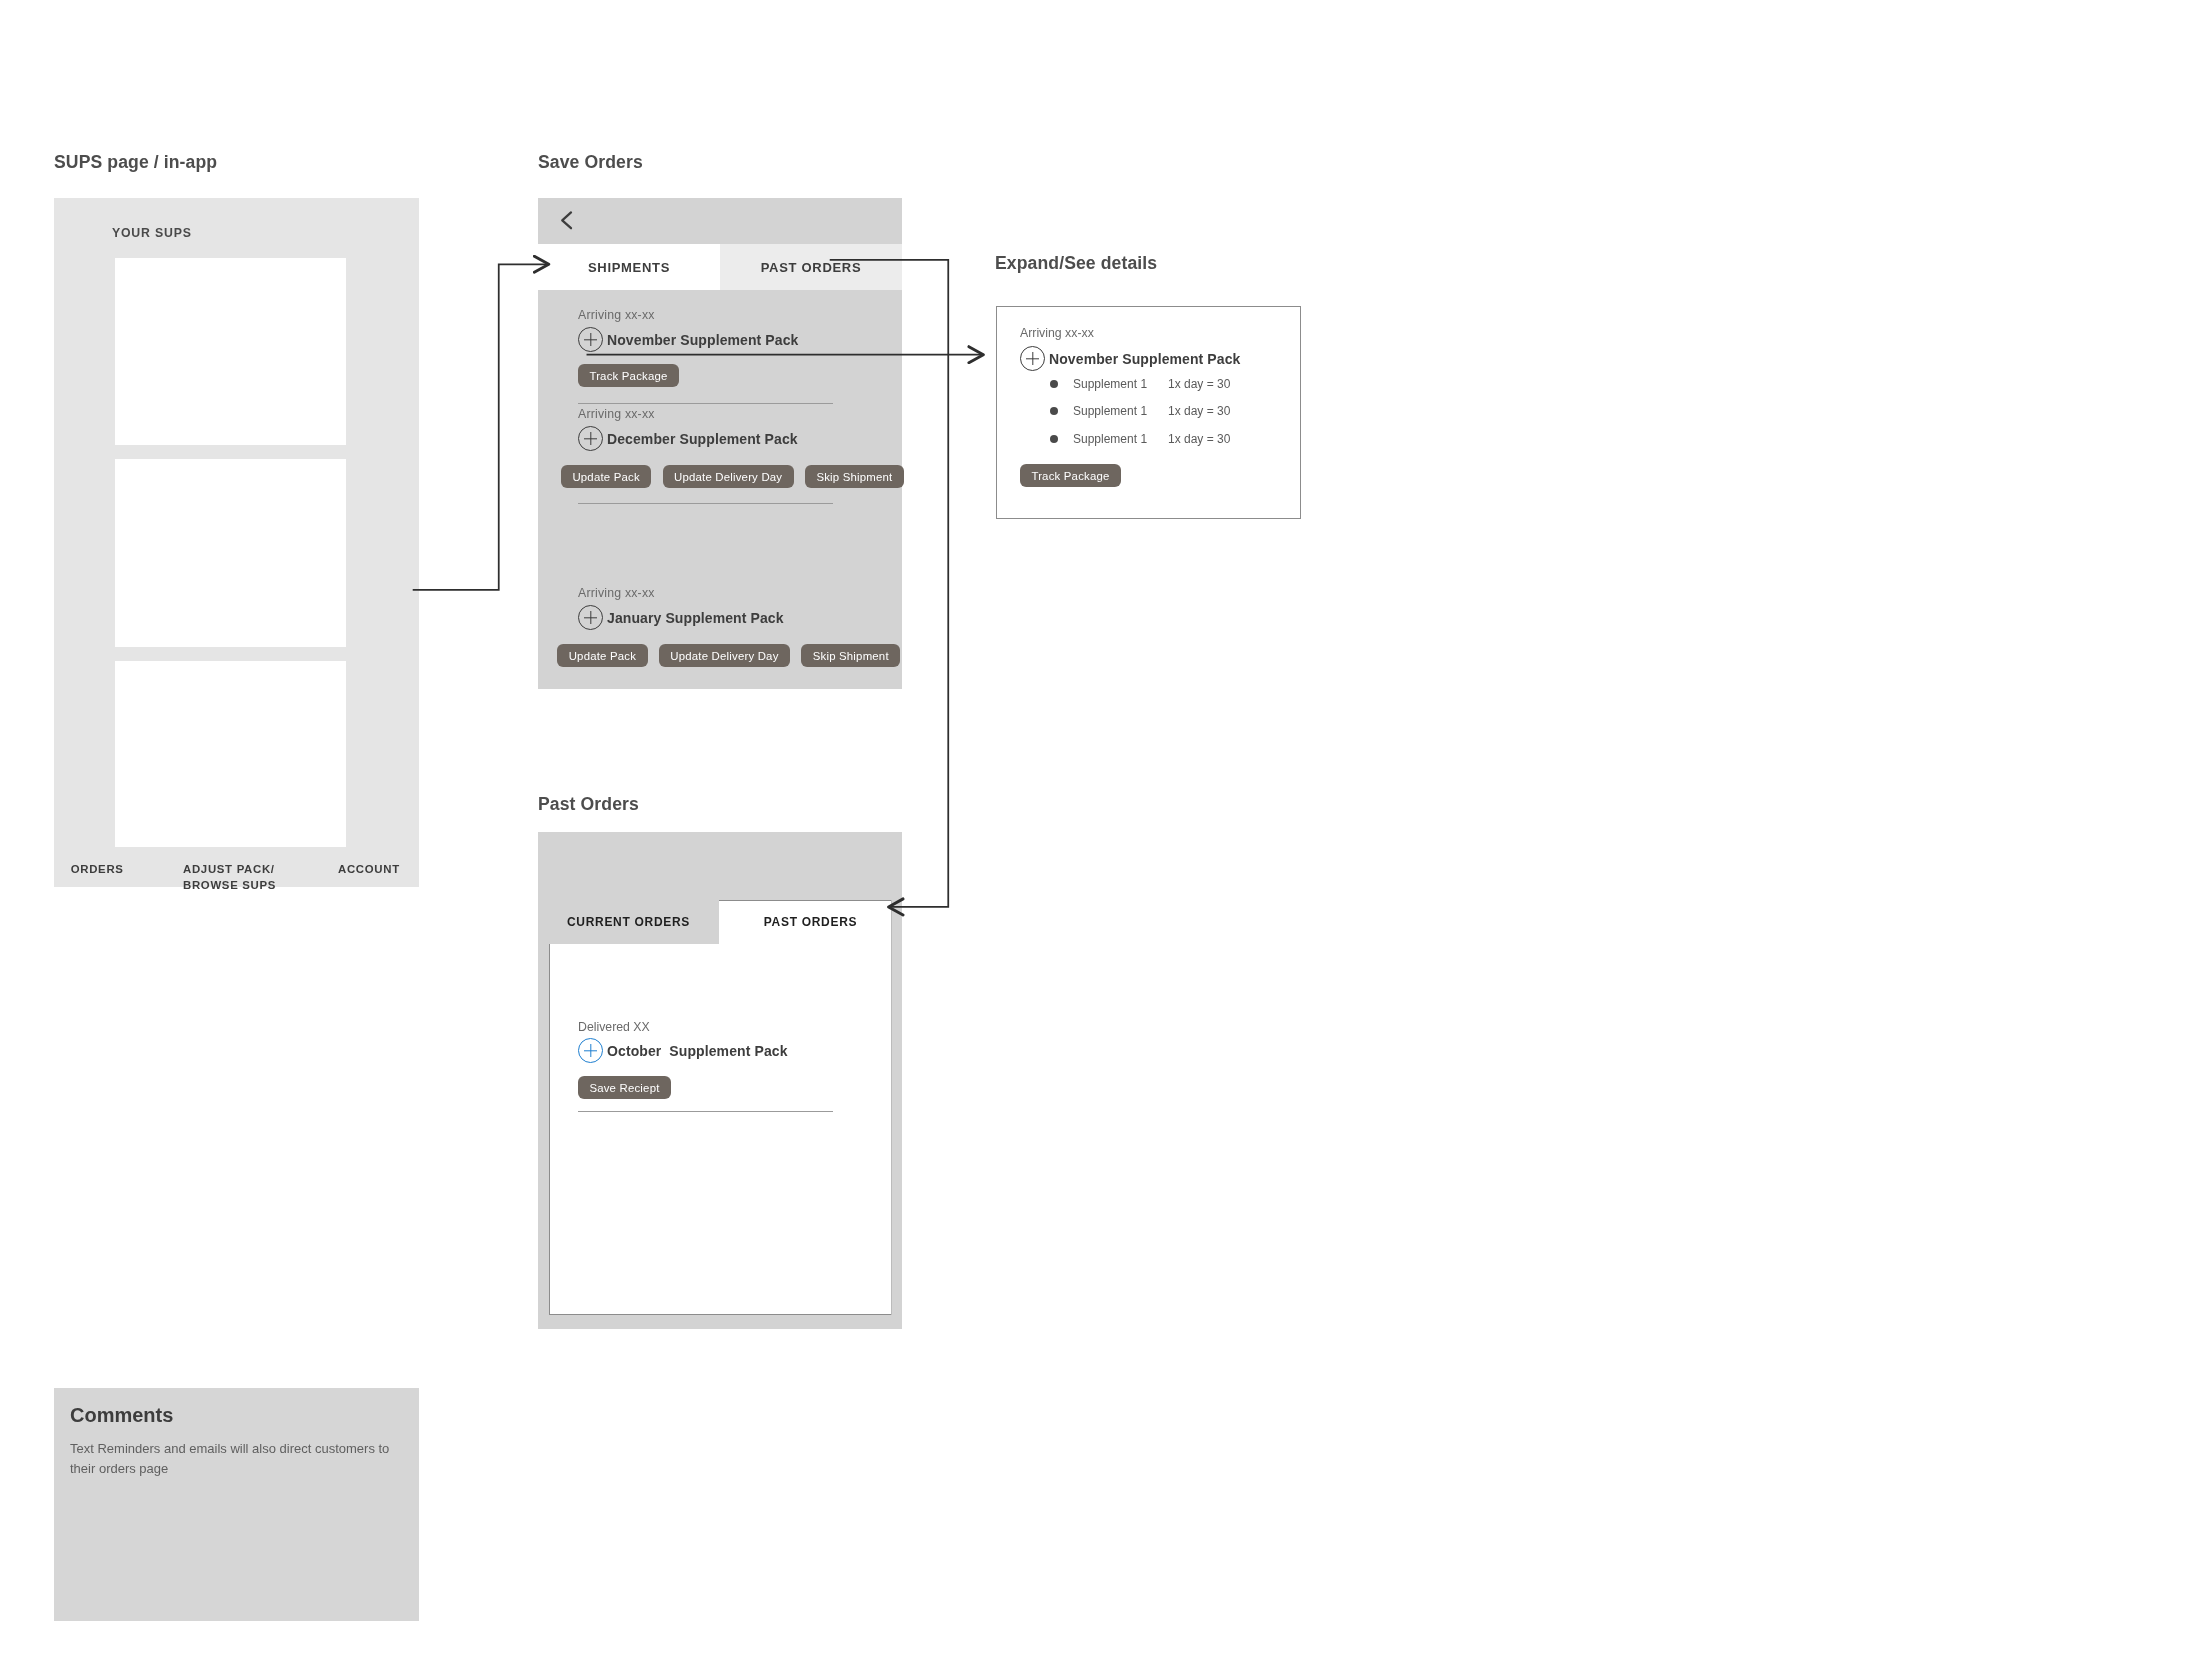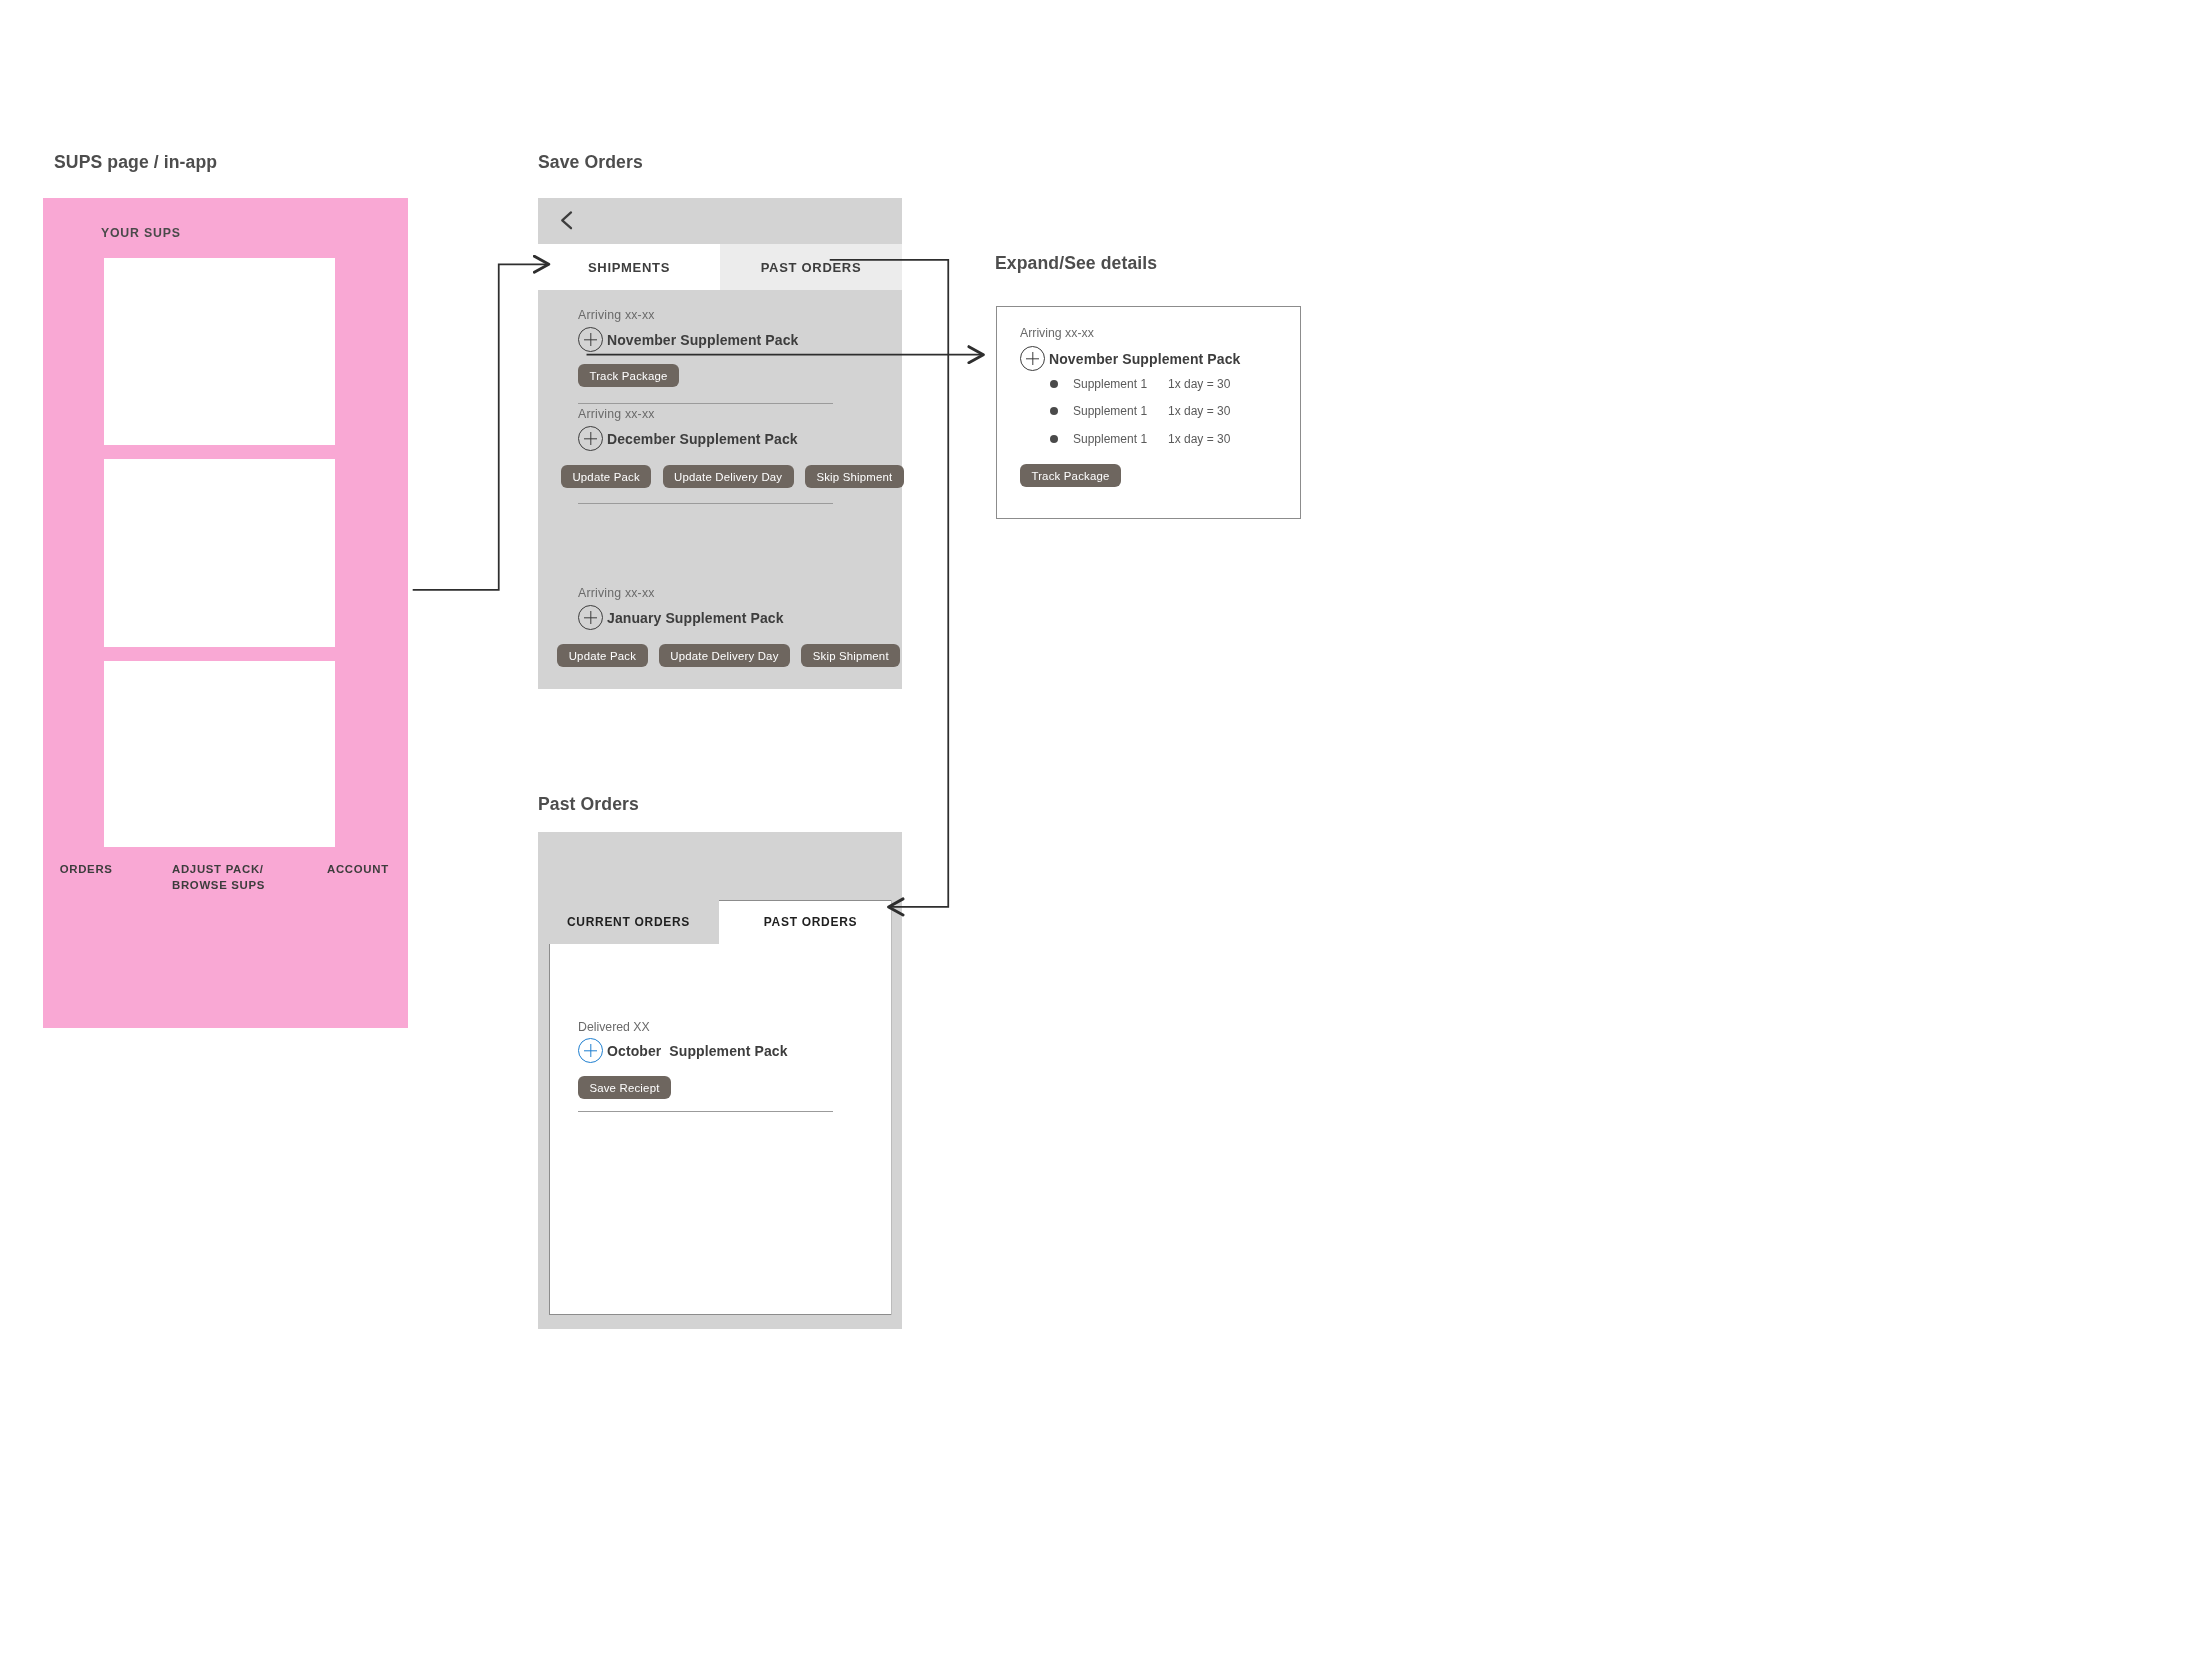--- a/index.html
+++ b/index.html
@@ -40,25 +40,25 @@
     letter-spacing: 0.1px;
   }
   #cap-sups   { left: 54px;   top: 152px; }
   #cap-open   { left: 538px;  top: 152px; }
   #cap-expand { left: 995px; top: 253px; }
   #cap-past   { left: 538px;  top: 794px; }
 
   
   #sups-frame {
     position: absolute;
-    left: 43px;
+    left: 54px;
     top: 198px;
     width: 365px;
-    height: 830px;
-    background: #f9a8d4;
+    height: 689px;
+    background: #e5e5e5;
   }
   #sups-yoursups {
     position: absolute;
     left: 58px;
     top: 28px;
     font-size: 12.3px;
     font-weight: bold;
     letter-spacing: 0.8px;
     color: #4a4a4a;
   }
@@ -509,20 +509,24 @@
 
     <div id="past-delivered">Delivered XX</div>
     <div id="past-packrow">
       <span class="plus-icon blue"></span>
       <span class="pack-name">October  Supplement Pack</span>
     </div>
     <span class="btn" id="past-savebtn">Save Reciept</span>
     <div id="past-divider"></div>
   </div>
 
+  <div id="comments-box">
+    <div id="comments-title">Comments</div>
+    <div id="comments-body">Text Reminders and emails will also direct customers to their orders page</div>
+  </div>
 
   <svg id="connectors" viewBox="0 0 2500 1909">
     <defs>
       <marker id="ah" viewBox="0 0 12 12" refX="10" refY="6" markerWidth="11" markerHeight="11" orient="auto">
         <polyline points="1,1 10,6 1,11" fill="none" stroke="#2e2e2e" stroke-width="1.8" stroke-linecap="round" stroke-linejoin="round"></polyline>
       </marker>
     </defs>
 
     <path d="M 470 672 L 568 672 L 568 301 L 625 301" fill="none" stroke="#2e2e2e" stroke-width="2" marker-end="url(#ah)"></path>
 

